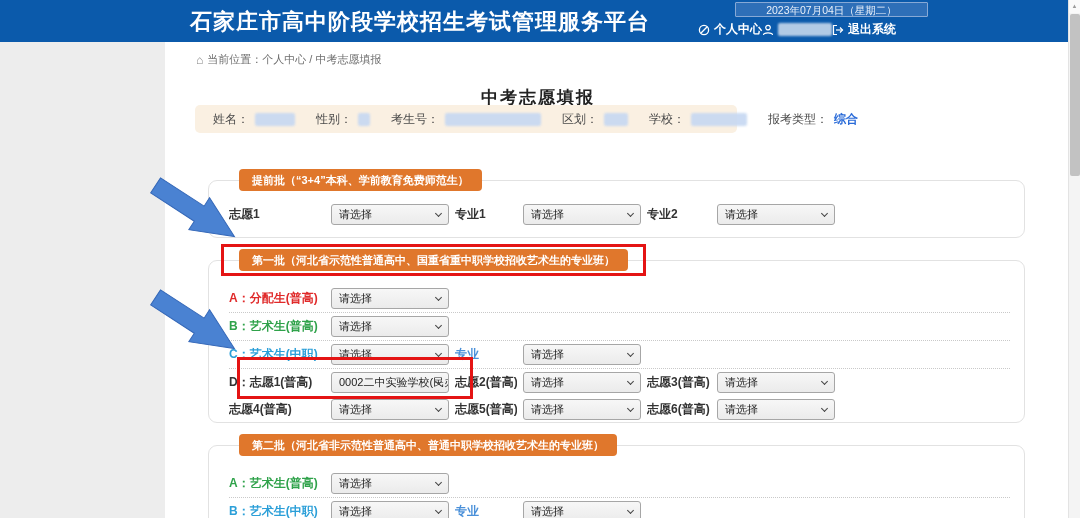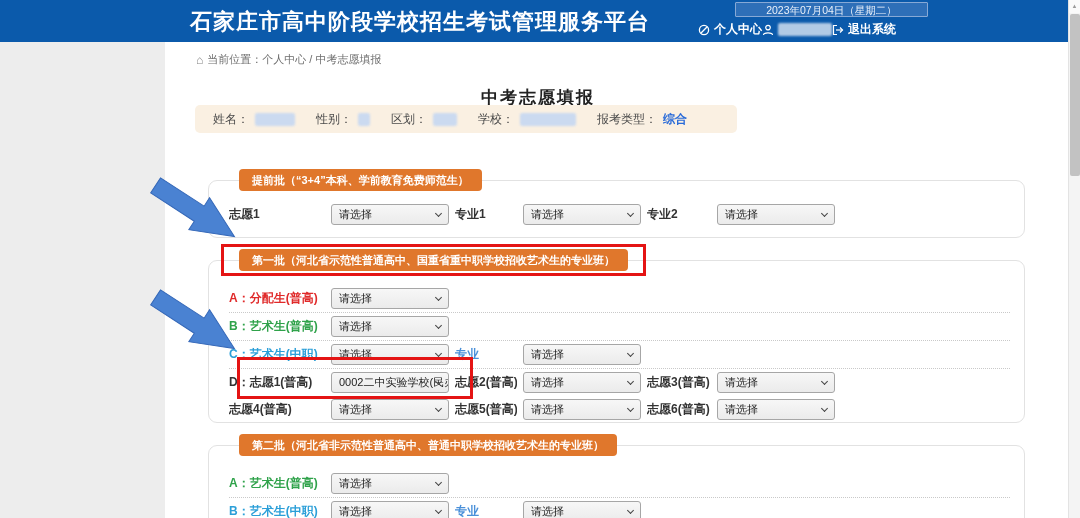--- a/index.html
+++ b/index.html
@@ -110,20 +110,24 @@
   <div class="info-bar">
     <span class="if">
         <span>姓名：</span>
         <span class="redact r0"></span>
       </span>
     <span class="if">
         <span>性别：</span>
         <span class="redact r1"></span>
       </span>
     <span class="if">
+        <span>考生号：</span>
+        <span class="redact r2"></span>
+      </span>
+    <span class="if">
         <span>区划：</span>
         <span class="redact r3"></span>
       </span>
     <span class="if">
         <span>学校：</span>
         <span class="redact r4"></span>
       </span>
     <span class="if">
         <span>报考类型：</span>
         <span class="iv-blue">综合</span>

